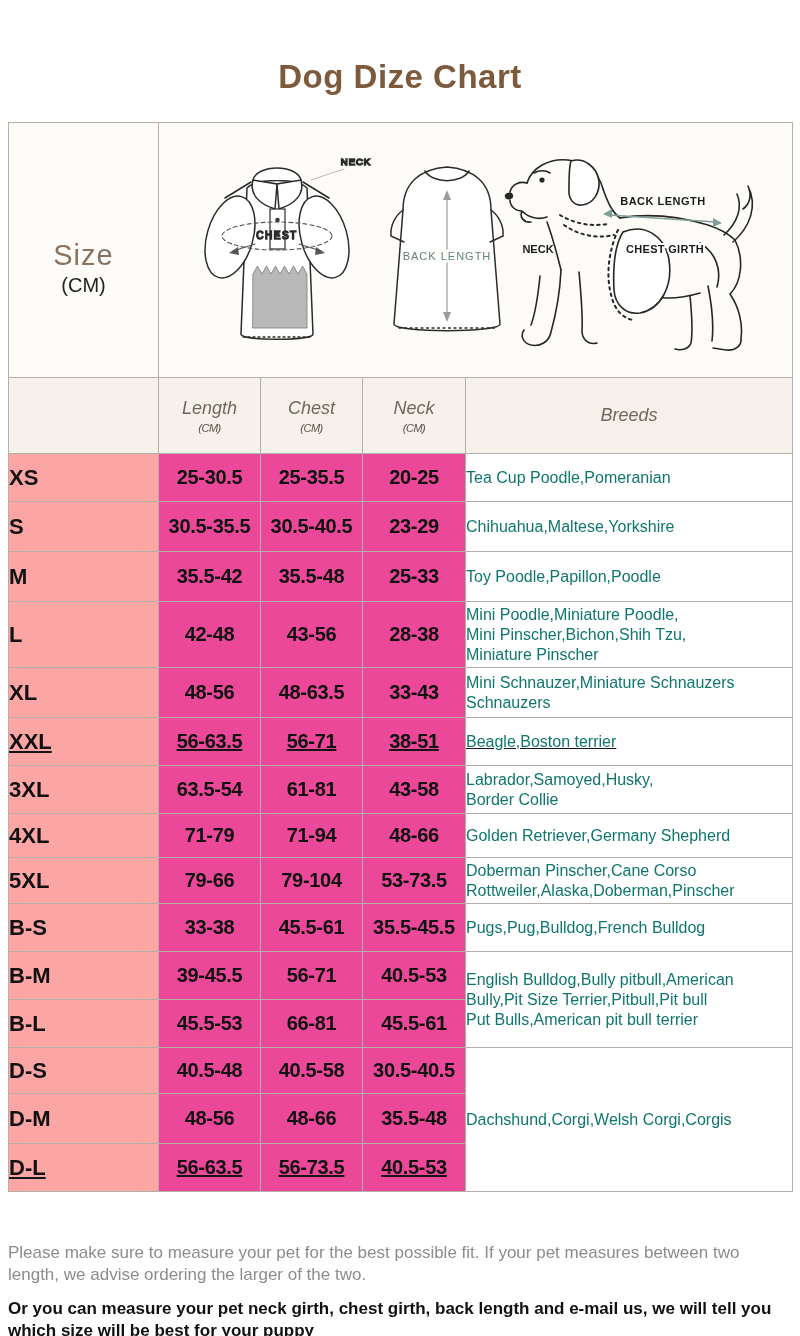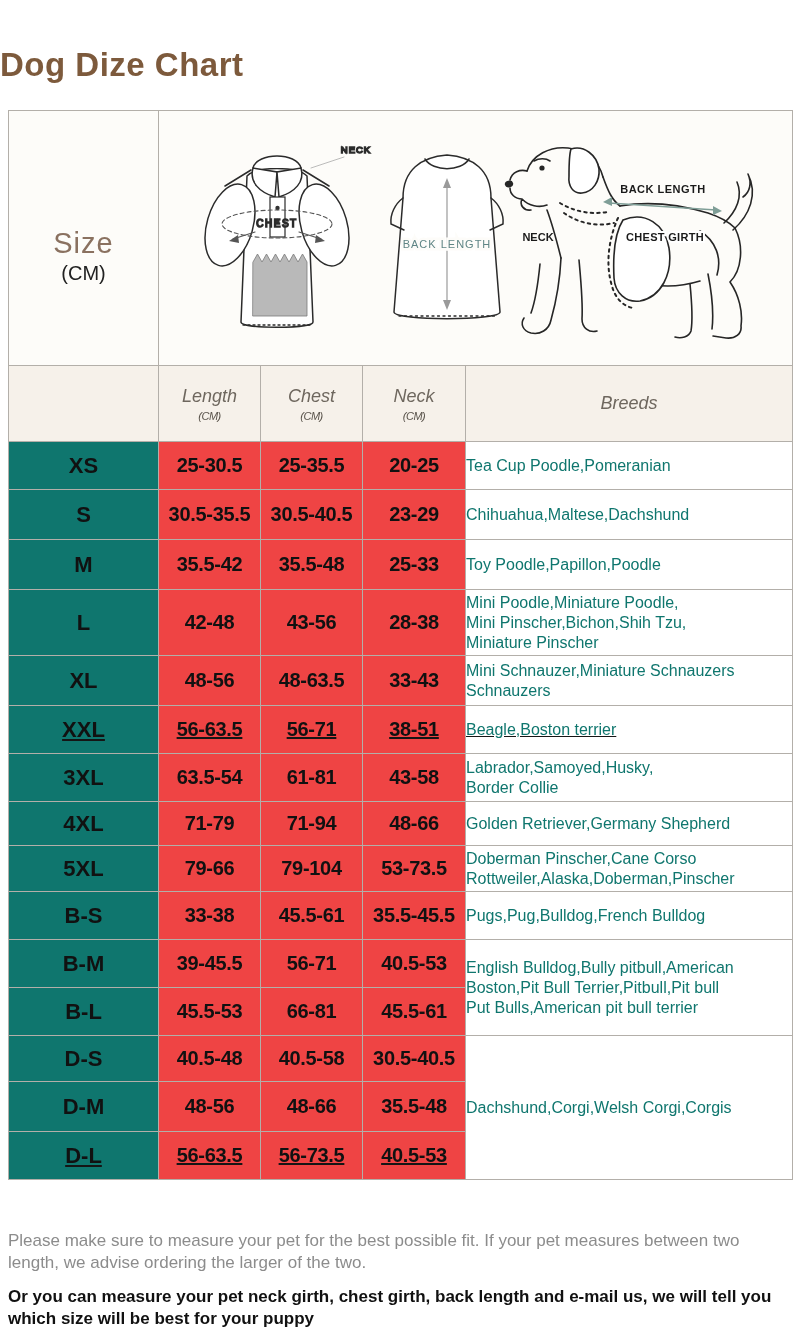--- a/index.html
+++ b/index.html
@@ -1,21 +1,21 @@
 <!DOCTYPE html>
 <html><head>
 <meta charset="utf-8">
 <style>
   html,body{margin:0;padding:0;}
   body{
     width:800px;height:1336px;overflow:hidden;background:#ffffff;
     font-family:"Liberation Sans",sans-serif;color:#151515;
   }
   .page-title{
-    margin:0;padding-top:46px;text-align:left;
+    margin:0;padding-top:58px;text-align:center;
     font-size:33px;font-weight:700;color:#7d5a3c;letter-spacing:.5px;
   }
   table.size-chart{
     border-collapse:collapse;table-layout:fixed;
     margin:26px 0 0 8px;width:784px;
     border:1px solid #9c9892;
   }
   table.size-chart td,table.size-chart th{
     border:1px solid #b3afa9;padding:0;vertical-align:middle;
   }
@@ -24,24 +24,24 @@
   }
   .size-word{display:block;font-size:29px;color:#8a7160;letter-spacing:1px;margin-top:35px;}
   .size-unit{display:block;font-size:20px;color:#222;margin-top:2px;}
   .cell-diagram{background:#fdfcf9;height:254px;}
   .cell-diagram svg{display:block;}
   tr.col-head-row{height:76px;background:#f6f1ea;font-style:italic;}
   tr.col-head-row th{font-weight:400;text-align:center;}
   .col-label{display:block;font-size:18px;color:#6e675e;}
   .col-unit{display:block;font-size:11px;color:#5a544c;margin-top:3px;letter-spacing:-.5px;}
   td.size-cell{
-    text-align:center;font-size:22px;font-weight:700;color:#111;background:#0f766e;
+    text-align:left;font-size:22px;font-weight:700;color:#111;background:#fca5a5;
   }
   td.num-cell{
-    text-align:center;font-size:20px;font-weight:700;color:#111;background:#ef4444;
+    text-align:center;font-size:20px;font-weight:700;color:#111;background:#ec4899;
     letter-spacing:-.3px;
   }
   td.breeds-cell{
     text-align:left;font-size:16px;color:#0f766e;background:#fff;
     padding:2px 2px 2px 10px;white-space:pre-line;line-height:20px;
   }
   .note-regular{
     margin:50px 8px 0;font-size:17px;line-height:22px;color:#8c8c8c;
   }
   .note-bold{
@@ -157,21 +157,21 @@
         <td class="num-cell">25-30.5</td>
         <td class="num-cell">25-35.5</td>
         <td class="num-cell">20-25</td>
         <td class="breeds-cell">Tea Cup Poodle,Pomeranian</td>
       </tr>
       <tr style="height: 50px;">
         <td class="size-cell">S</td>
         <td class="num-cell">30.5-35.5</td>
         <td class="num-cell">30.5-40.5</td>
         <td class="num-cell">23-29</td>
-        <td class="breeds-cell">Chihuahua,Maltese,Dachshund</td>
+        <td class="breeds-cell">Chihuahua,Maltese,Yorkshire</td>
       </tr>
       <tr style="height: 50px;">
         <td class="size-cell">M</td>
         <td class="num-cell">35.5-42</td>
         <td class="num-cell">35.5-48</td>
         <td class="num-cell">25-33</td>
         <td class="breeds-cell">Toy Poodle,Papillon,Poodle</td>
       </tr>
       <tr style="height: 66px;">
         <td class="size-cell">L</td>
@@ -226,21 +226,21 @@
         <td class="num-cell">45.5-61</td>
         <td class="num-cell">35.5-45.5</td>
         <td class="breeds-cell">Pugs,Pug,Bulldog,French Bulldog</td>
       </tr>
       <tr style="height: 48px;">
         <td class="size-cell">B-M</td>
         <td class="num-cell">39-45.5</td>
         <td class="num-cell">56-71</td>
         <td class="num-cell">40.5-53</td>
         <td class="breeds-cell" rowspan="2">English Bulldog,Bully pitbull,American
-Boston,Pit Bull Terrier,Pitbull,Pit bull
+Bully,Pit Size Terrier,Pitbull,Pit bull
 Put Bulls,American pit bull terrier</td>
       </tr>
       <tr style="height: 48px;">
         <td class="size-cell">B-L</td>
         <td class="num-cell">45.5-53</td>
         <td class="num-cell">66-81</td>
         <td class="num-cell">45.5-61</td>
       </tr>
       <tr style="height: 46px;">
         <td class="size-cell">D-S</td>

